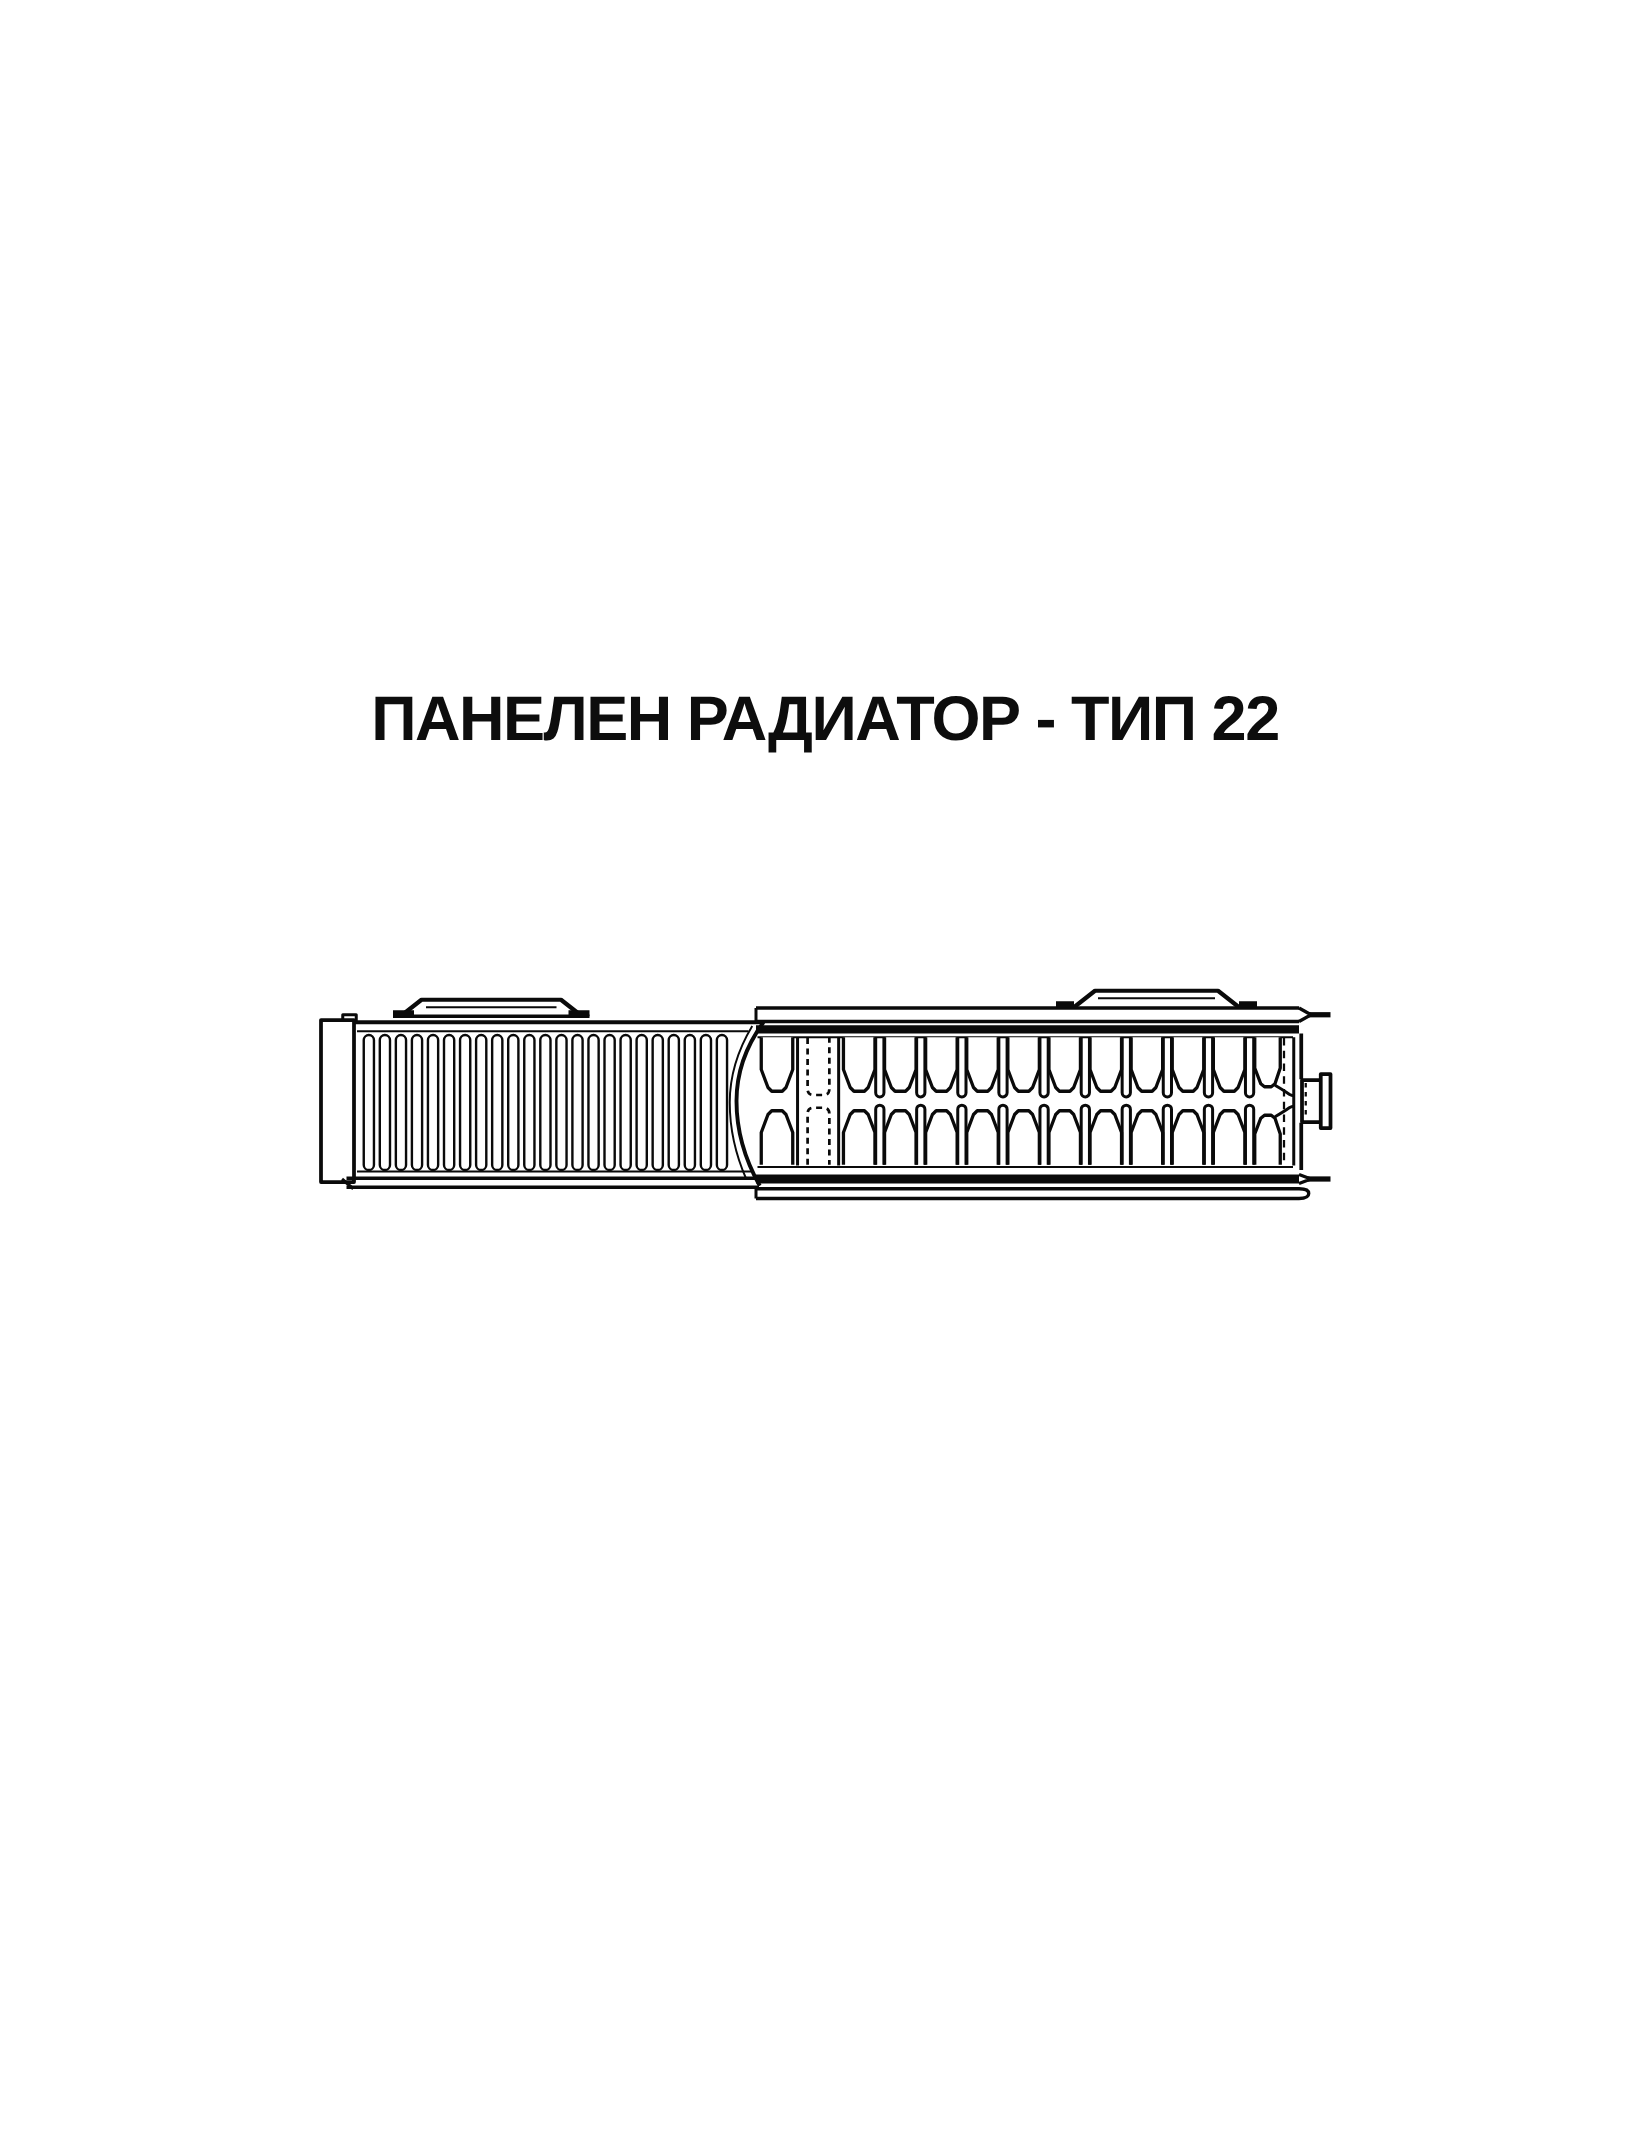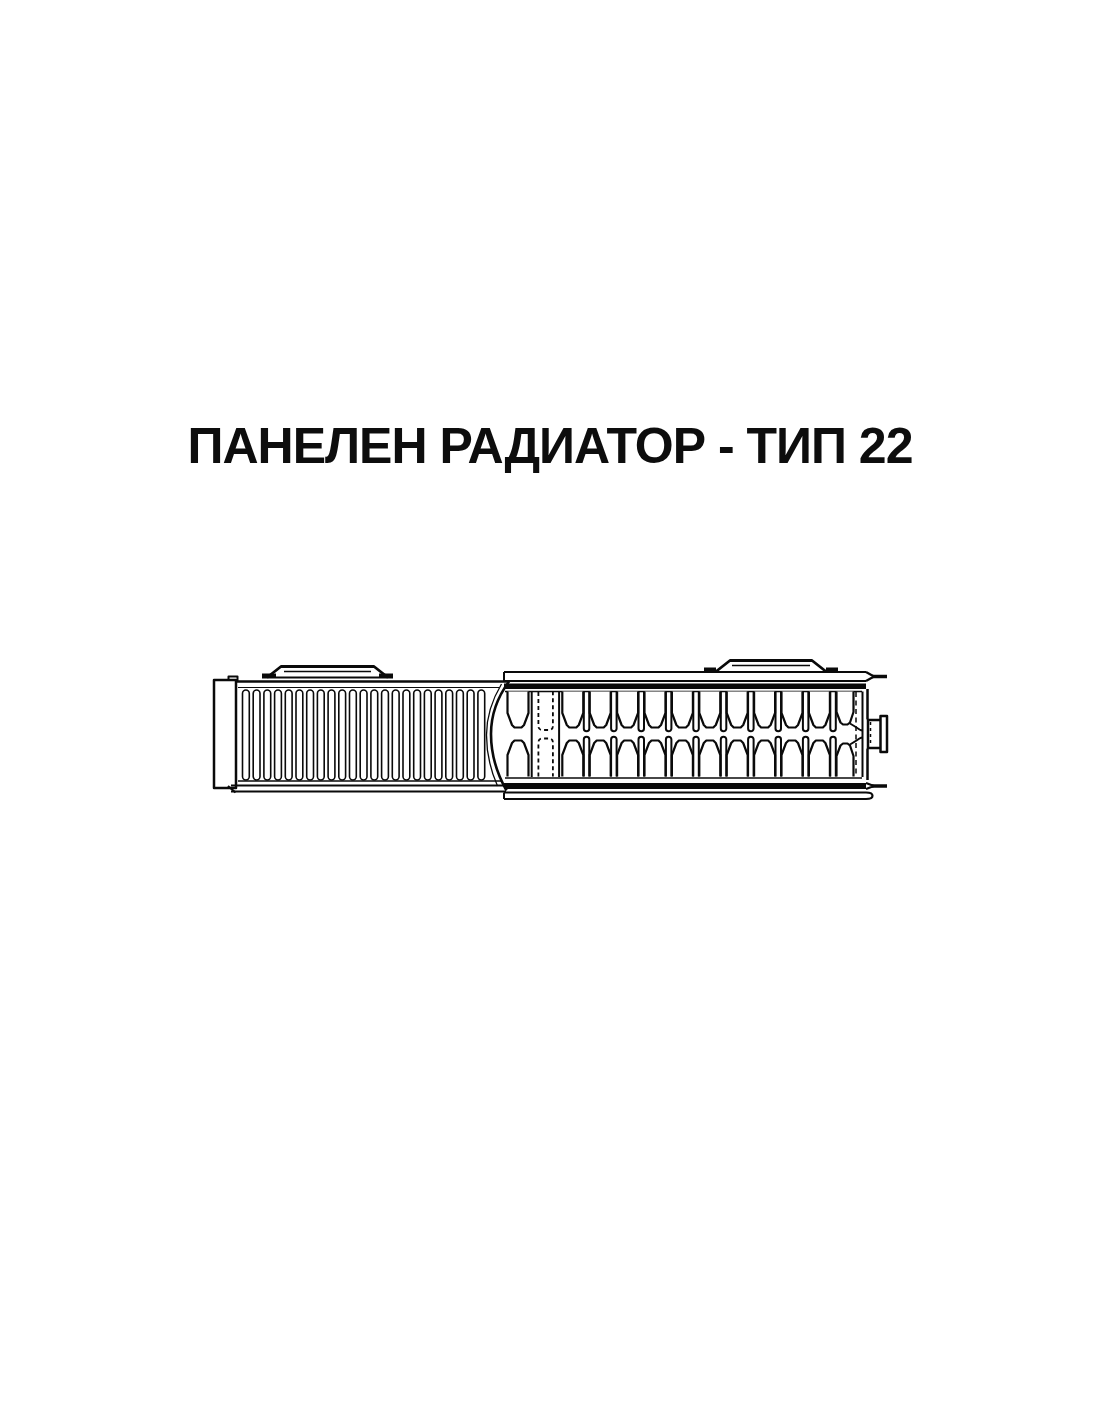--- a/index.html
+++ b/index.html
@@ -1,19 +1,19 @@
 <!DOCTYPE html>
 <html><head>
 <meta charset="utf-8">
 <style>
   html,body{margin:0;padding:0;background:#ffffff;}
   .page{position:relative;width:1100px;height:1422px;background:#ffffff;overflow:hidden;
         font-family:"Liberation Sans", sans-serif;}
-  .title{position:absolute;top:425px;left:0;right:0;margin:0;text-align:center;
-         font-size:50px;line-height:42px;font-weight:bold;letter-spacing:-1px;
+  .title{position:absolute;top:458px;left:0;right:0;margin:0;text-align:center;
+         font-size:42px;line-height:42px;font-weight:bold;letter-spacing:-1px;
          color:#0d0d0d;white-space:nowrap;}
   .drawing{position:absolute;left:0;top:0;width:1100px;height:1422px;}
 </style>
 </head>
 <body>
 
 <div class="page">
 
   <h1 class="title">ПАНЕЛЕН РАДИАТОР - ТИП 22</h1>
 

